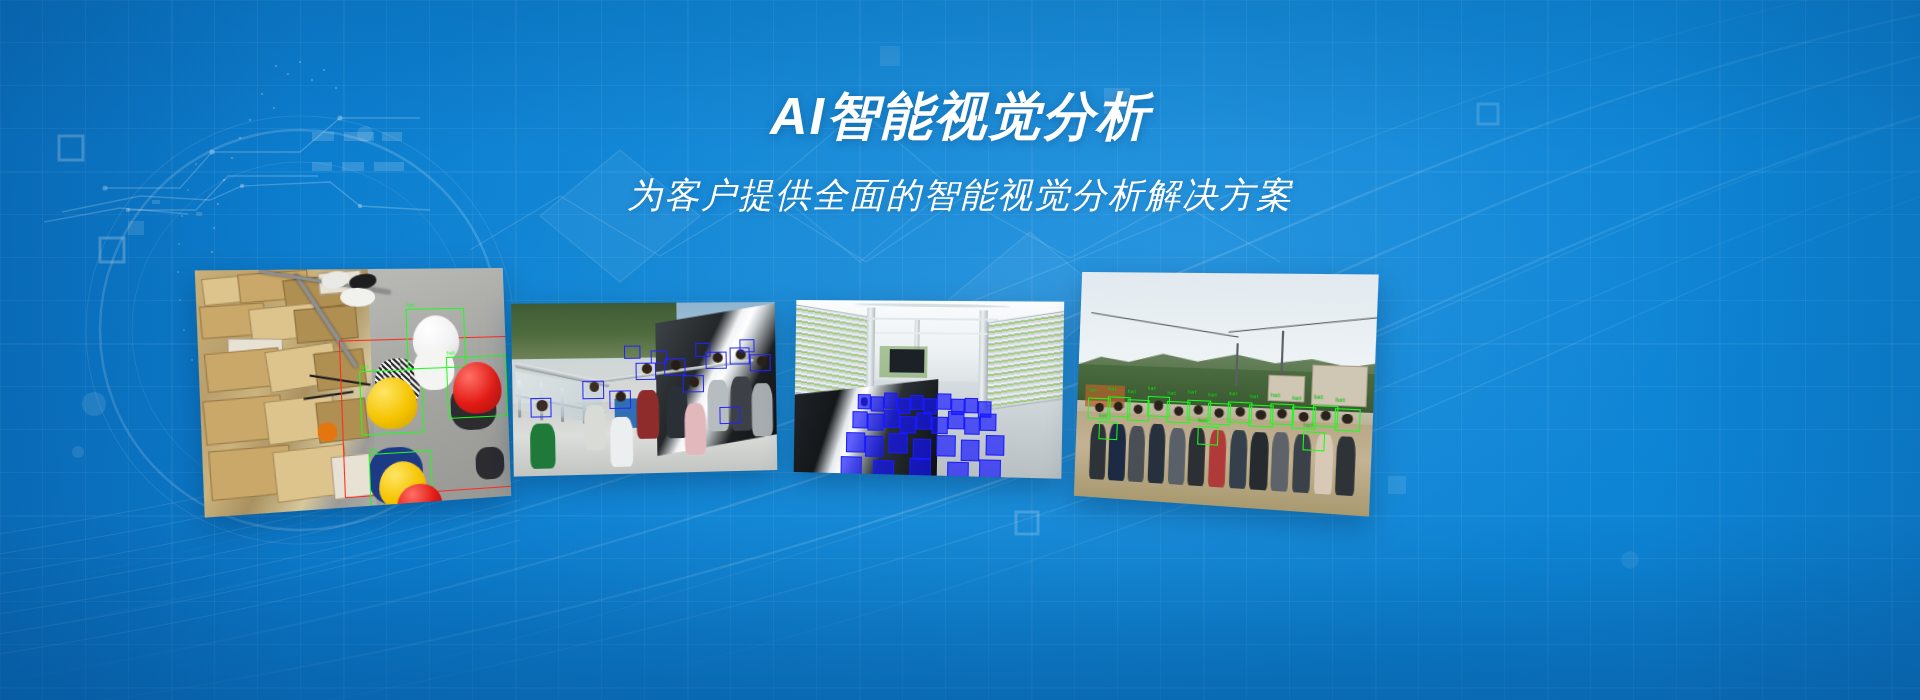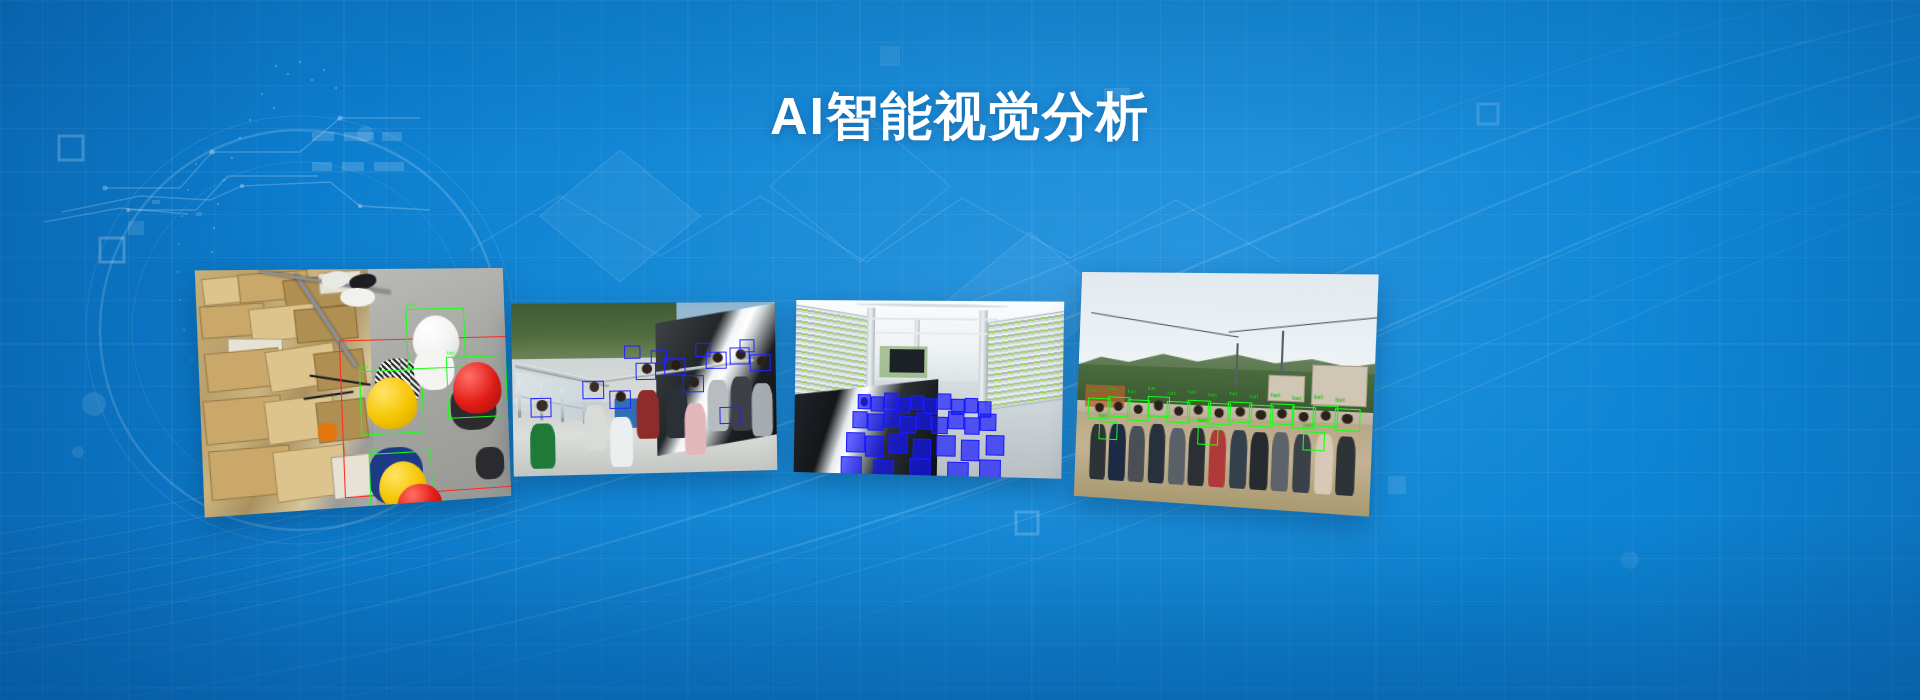--- a/index.html
+++ b/index.html
@@ -46,20 +46,21 @@
       linear-gradient(to bottom, rgba(0,40,80,0.10) 0%, rgba(0,40,80,0) 22%, rgba(0,40,80,0) 74%, rgba(0,45,90,0.22) 100%),
       linear-gradient(to right, rgba(0,45,90,0.16) 0%, rgba(0,45,90,0) 16%, rgba(0,45,90,0) 86%, rgba(0,45,90,0.12) 100%);
   }
 
   
   .text-block{
     position:absolute;
     left:0; right:0; top:86px;
     text-align:center;
     z-index:6;
+    font-style:italic;
   }
   .headline{
     font-size:52px;
     font-weight:bold;
     color:#ffffff;
     letter-spacing:2px;
     line-height:1.18;
     text-shadow:0 2px 10px rgba(0,50,95,0.35);
   }
   .subhead{
@@ -405,20 +406,21 @@
 
     <g fill="none" stroke="#ffffff" stroke-opacity="0.13" stroke-width="1.2">
       <polyline points="470,250 560,196 660,256 760,196 866,262 962,198 1070,258 1176,200 1280,262"></polyline>
     </g>
   </svg>
 
   <div class="bg-layer bg-vignette"></div>
 
   <div class="text-block">
     <div class="headline">AI智能视觉分析</div>
+    <div class="subhead">为客户提供全面的智能视觉分析解决方案</div>
   </div>
 
   <div class="photo-strip">
 
     <div class="card" id="card1">
       <div class="photo">
         <div class="scene scene-warehouse">
           <div class="wh-floor"></div>
 
           <div class="box light" style="left:2%;  top:2%;  width:24%; height:11%; transform:rotate(-5deg);"></div>

